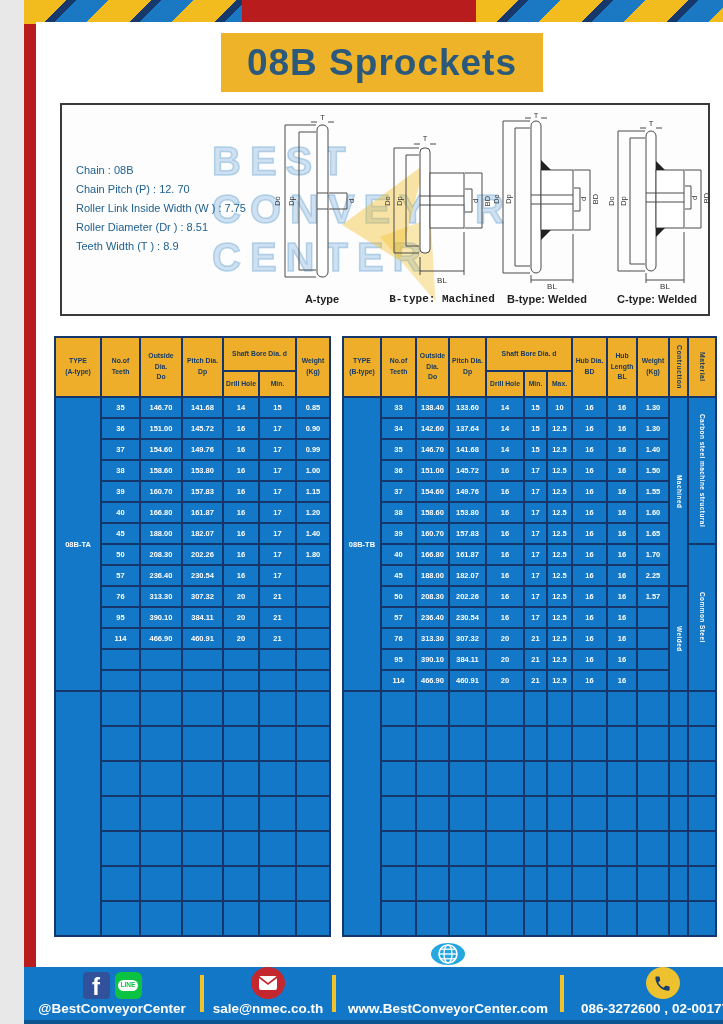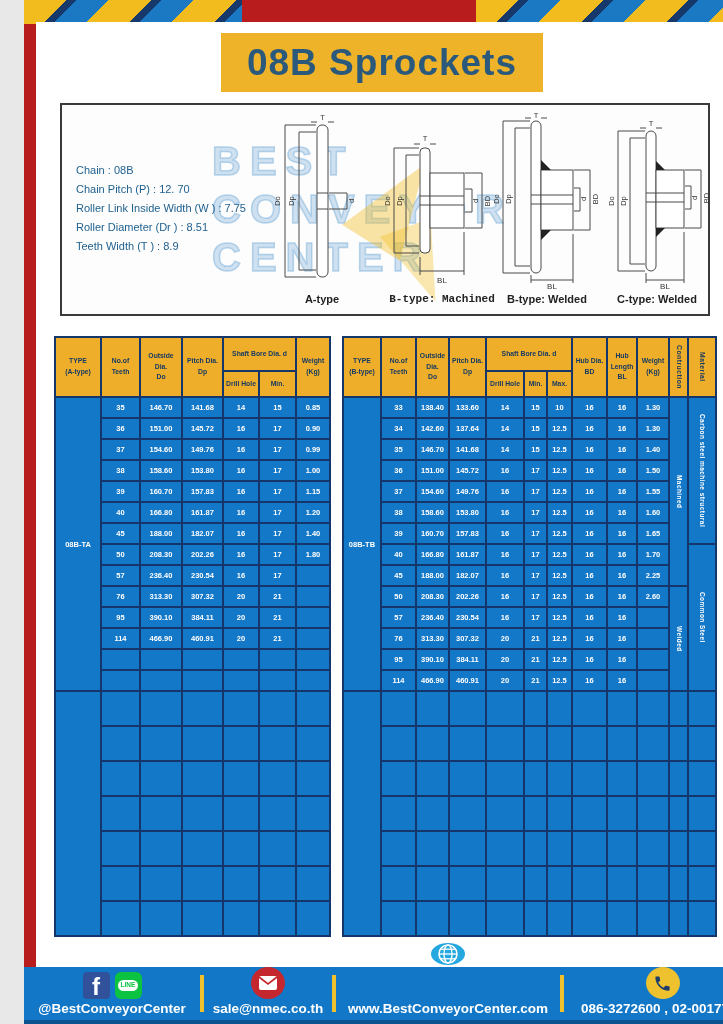--- a/index.html
+++ b/index.html
@@ -586,21 +586,21 @@
           </tr>
           <tr>
             <td>50</td>
             <td>208.30</td>
             <td>202.26</td>
             <td>16</td>
             <td>17</td>
             <td>12.5</td>
             <td>16</td>
             <td>16</td>
-            <td>2.60</td>
+            <td>1.57</td>
             <td class="vert" rowspan="5">Welded</td>
           </tr>
           <tr>
             <td>57</td>
             <td>236.40</td>
             <td>230.54</td>
             <td>16</td>
             <td>17</td>
             <td>12.5</td>
             <td>16</td>

